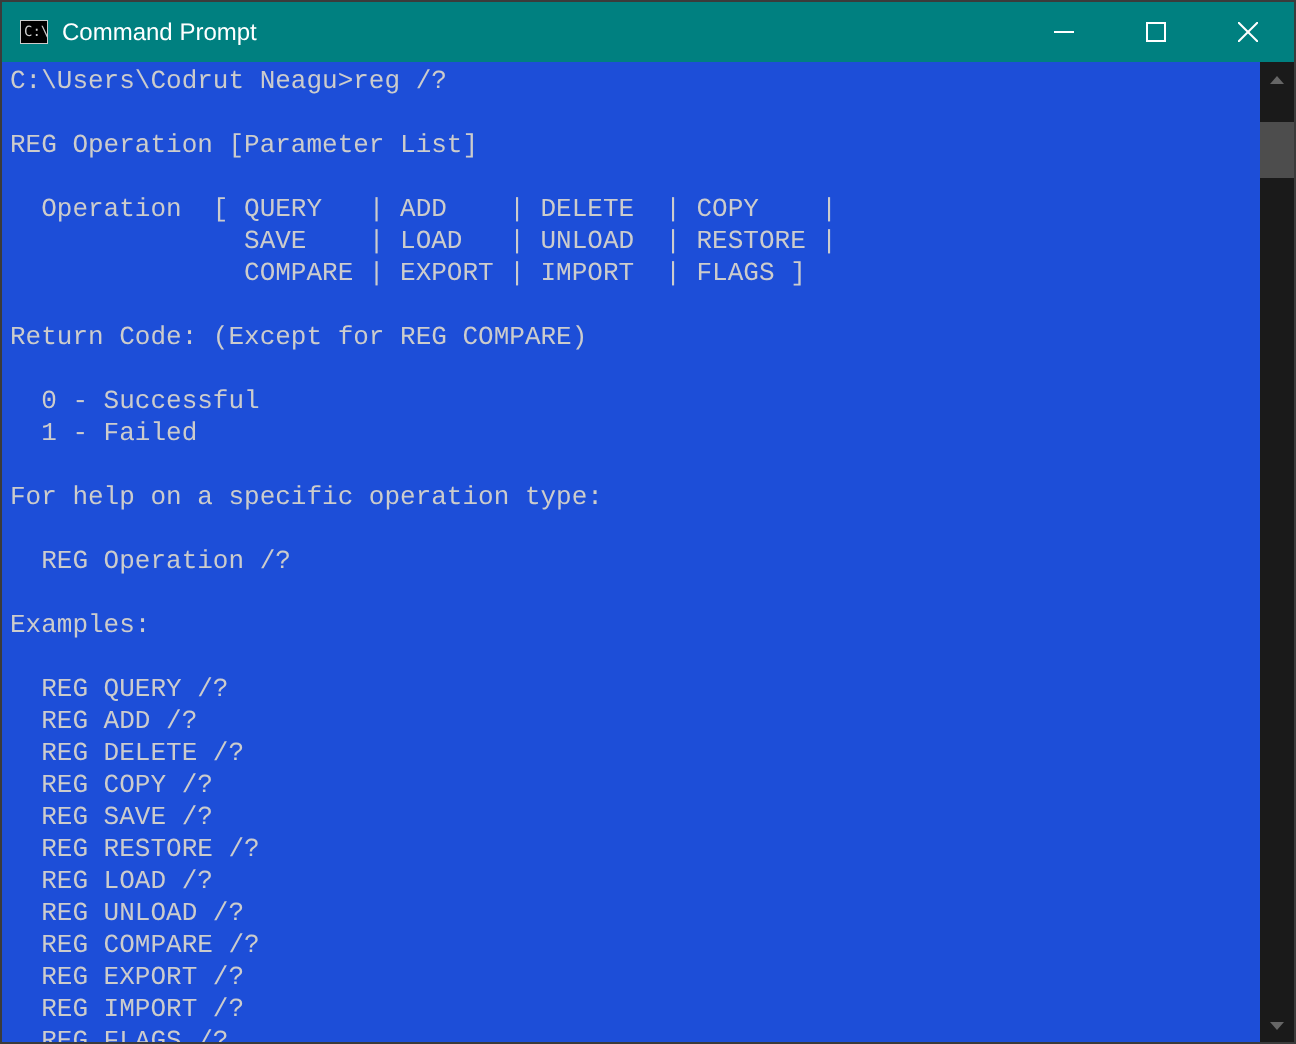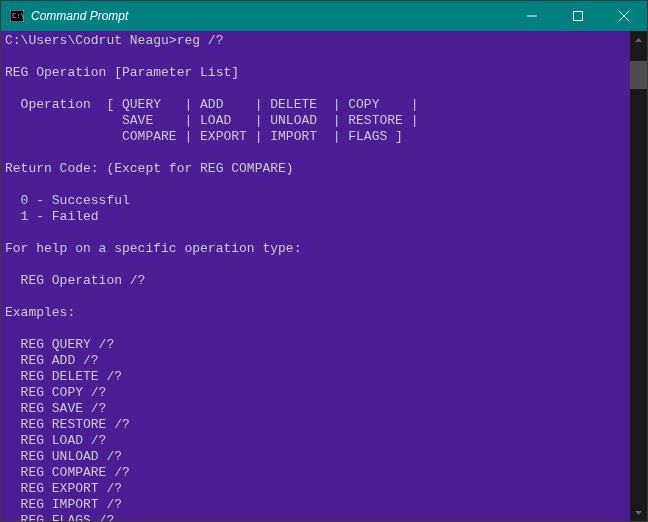--- a/index.html
+++ b/index.html
@@ -31,39 +31,38 @@
   .titlebar .icon {
     width: 16px;
     height: 16px;
     margin-right: 6px;
     display: flex;
     align-items: center;
     justify-content: center;
   }
   .titlebar .title {
     flex: 1;
-    font-style: italic;
   }
   .titlebar .controls {
     display: flex;
     height: 100%;
   }
   .titlebar .ctrl {
     width: 46px;
     height: 100%;
     display: flex;
     align-items: center;
     justify-content: center;
     color: #fff;
   }
   .titlebar .ctrl svg { display: block; }
   .client {
     flex: 1;
     display: flex;
-    background: #4c1d95;
+    background: #1d4ed8;
     overflow: hidden;
   }
   .terminal {
     flex: 1;
     padding: 2px 4px;
     font-family: Consolas, "Courier New", monospace;
     font-size: 13px;
     line-height: 16px;
     color: #cccccc;
     white-space: pre;

